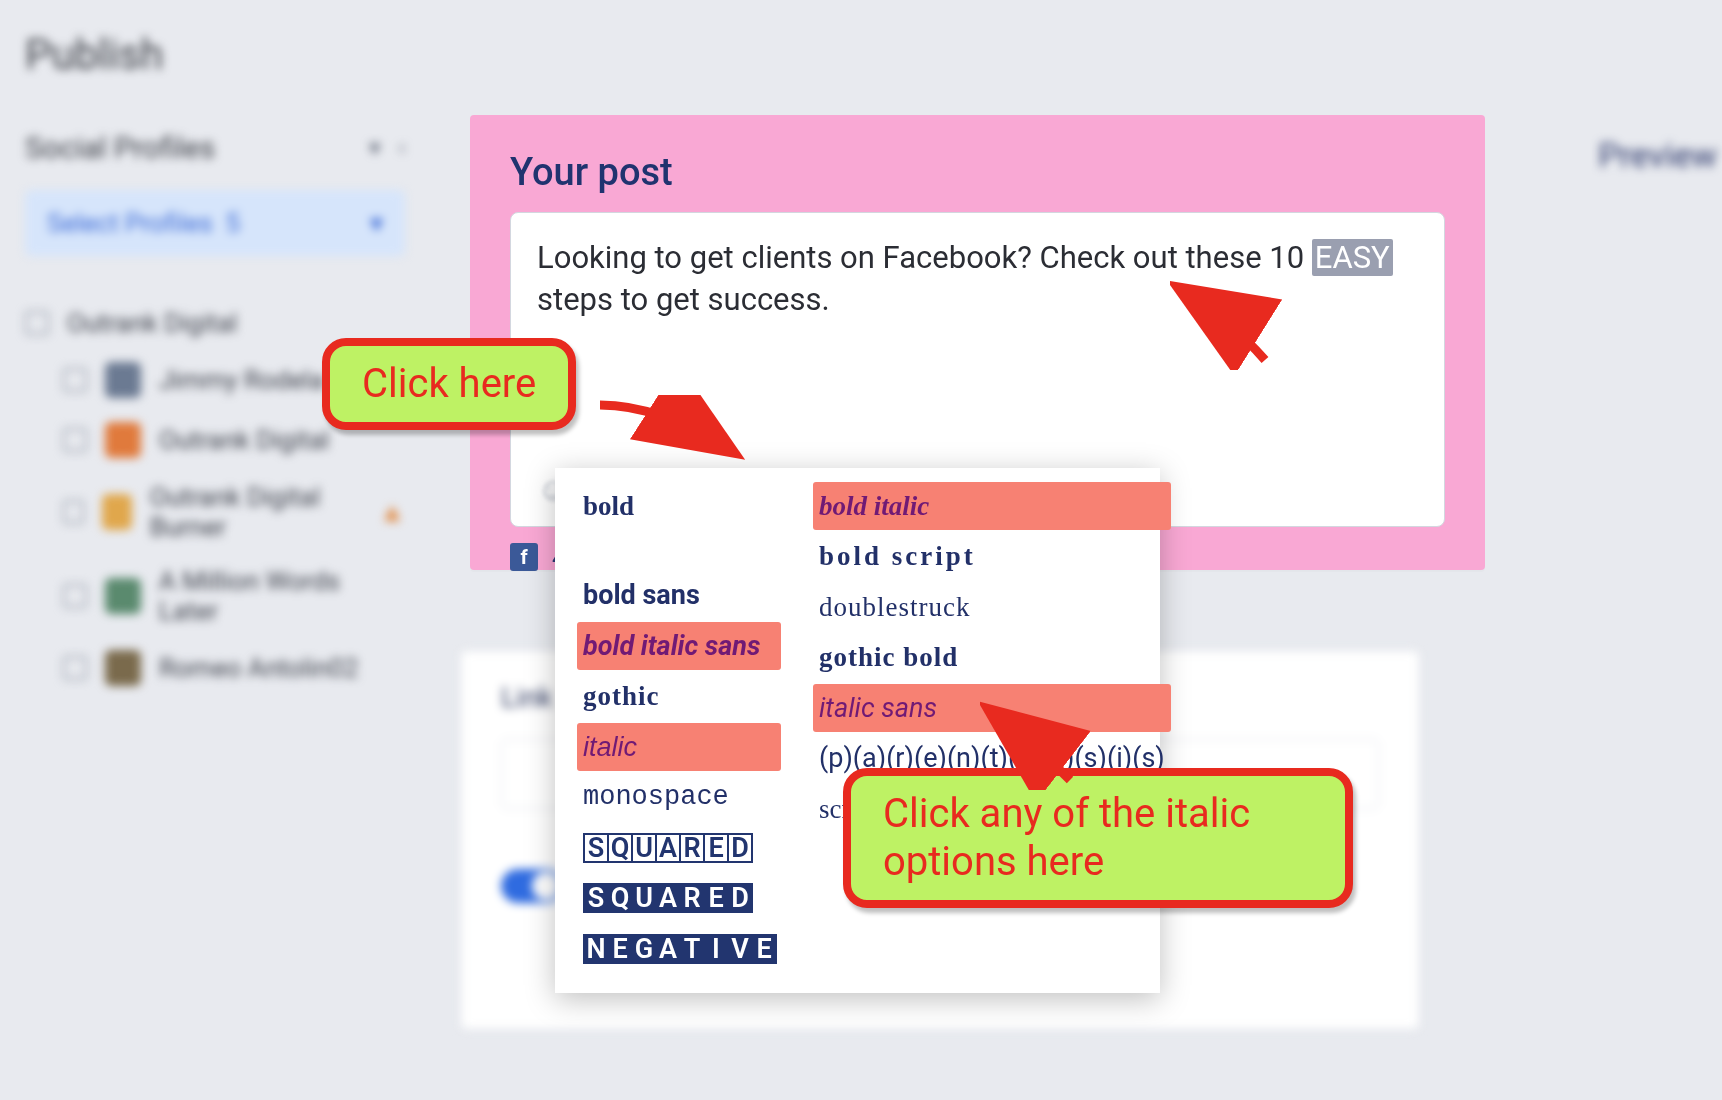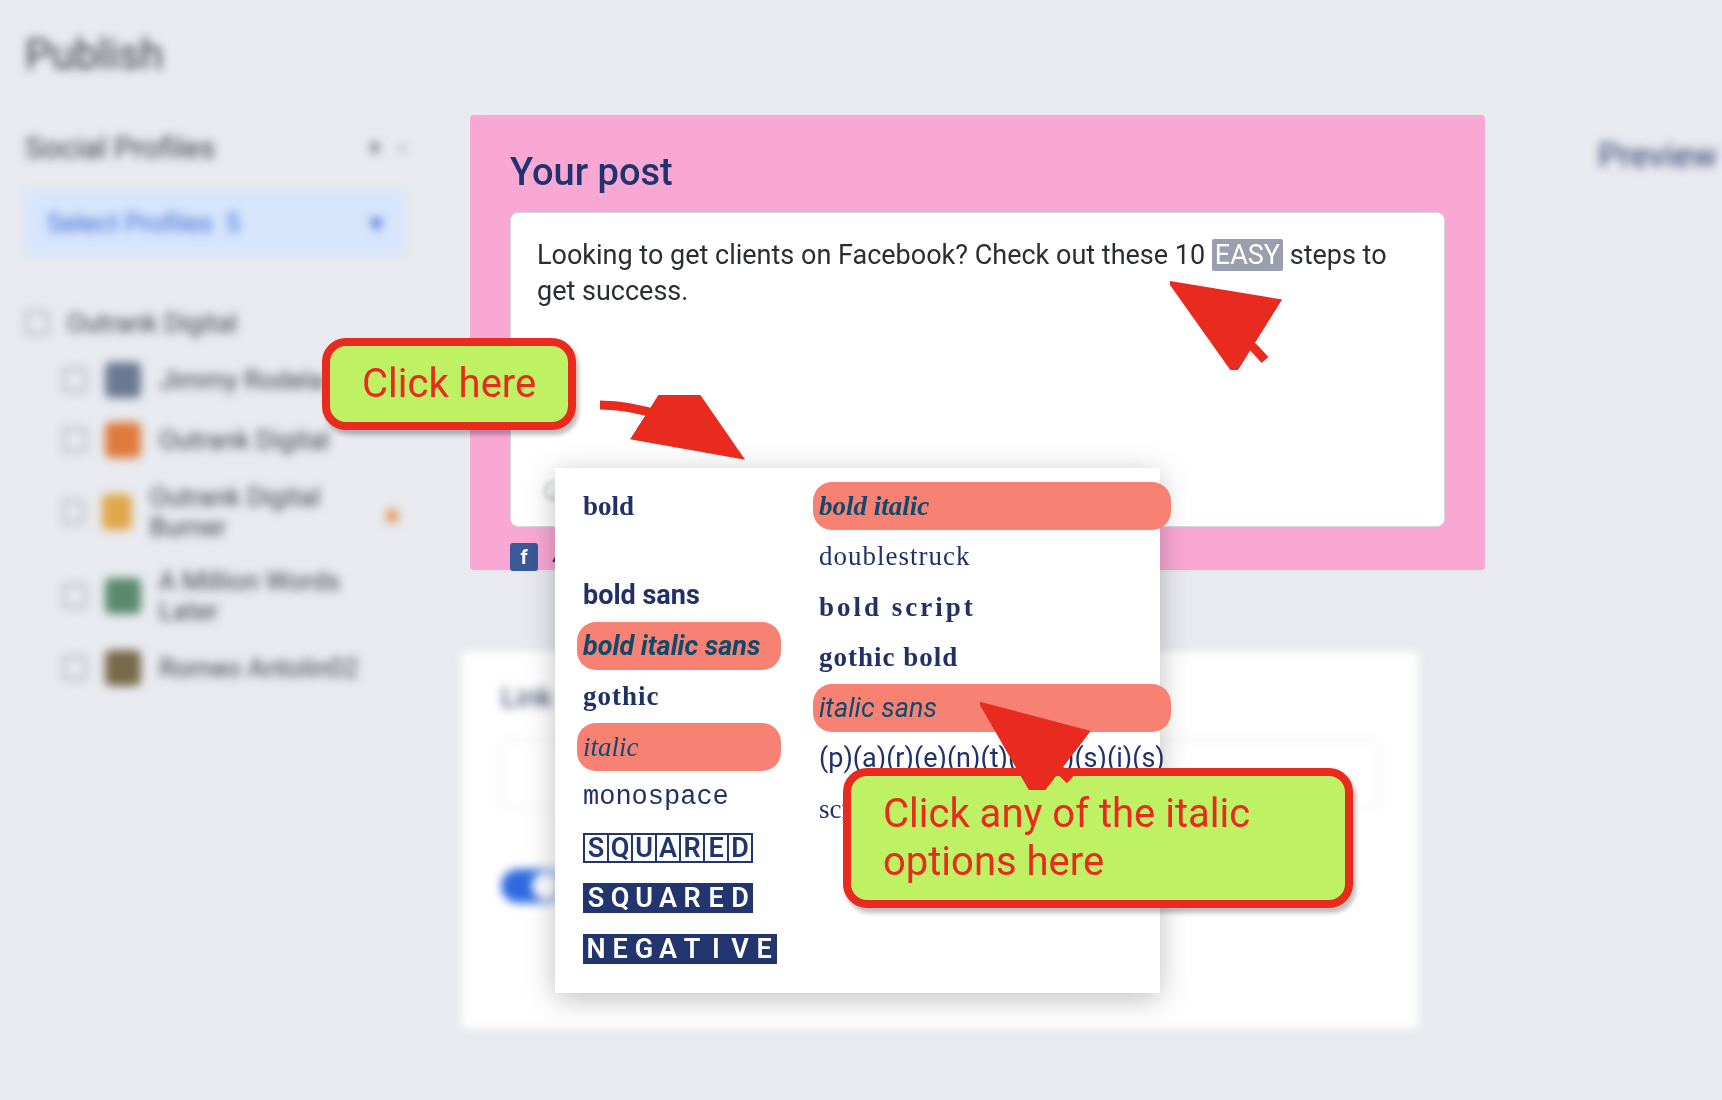--- a/index.html
+++ b/index.html
@@ -22,43 +22,43 @@
   .link-card .row2 { border:1px solid #d8dce4; border-radius:6px; height:70px; background:#fff;}
   .toggle { margin-top:60px; display:flex; align-items:center; gap:18px; font-size:26px; color:#394058;}
   .toggle .sw { width:62px; height:34px; border-radius:17px; background:#2f6be0; position:relative;}
   .toggle .sw::after { content:""; position:absolute; right:3px; top:3px; width:28px; height:28px; background:#fff; border-radius:50%;}
 
   
   .focus-layer { position:absolute; inset:0; pointer-events:none; }
   .panel { position:absolute; left:470px; top:115px; width:1015px; height:455px; background:#f9a8d4; border-radius:4px; box-shadow:0 2px 1px rgba(0,0,0,0.02); pointer-events:auto;}
   .panel-title { color:#20336f; font-size:38px; padding:35px 40px 18px; font-weight:500;}
   .post-box { margin:0 40px; border:1px solid #d3d7df; border-radius:8px; background:#fff; padding:24px 26px 14px; height:315px; display:flex; flex-direction:column; }
-  .post-text { font-size:27px; color:#2b2d34; line-height:1.35; flex:1;}
+  .post-text { font-size:31px; color:#2b2d34; line-height:1.35; flex:1;}
   .hl { background:#9a9fb0; color:#fff; padding:0 3px; border-radius:2px;}
   .tool-row { display:flex; align-items:center; gap:30px; color:#a9afbc; font-size:32px; padding-top:8px;}
   .tool-row .faded { filter: blur(2px); }
   .tool-row .T { color:#2f57c2; font-family:"Times New Roman", serif; font-size:40px; font-weight:400;}
   .fb-row { position:absolute; left:40px; bottom:-2px; display:flex; align-items:center; gap:14px; color:#2d3a74; font-size:26px;}
   .fb-icon { width:28px; height:28px; background:#3b5998; color:#fff; display:flex; align-items:center; justify-content:center; font-weight:700; font-size:20px; border-radius:3px;}
 
   .menu { position:absolute; left:555px; top:468px; width:605px; background:#fff; box-shadow:0 6px 28px rgba(0,0,0,0.25); padding:10px 0 16px; pointer-events:auto;}
   .menu-cols { display:flex; }
   .menu-col { flex:1; padding:2px 10px 2px 22px; }
   .menu-item { color:#223068; font-size:27px; padding:6px 6px; margin:2px 0; border-radius:3px; line-height:1.35; white-space:nowrap; }
-  .menu-item.sel { background:#f78173; color:#0c4a6e;border-radius:19px;}
+  .menu-item.sel { background:#f78173; color:#701a75;}
   .squared span{ display:inline-block; border:2px solid #22356f; color:#22356f; font-weight:600; width:26px; height:30px; line-height:26px; text-align:center; margin-right:-2px; letter-spacing:0;}
   .squaredneg span{ background:#22356f; color:#fff; border:2px solid #22356f;}
 
   .callout { position:absolute; background:#bef264; border:8px solid #e82a1f; border-radius:24px; color:#e82a1f; font-size:40px; padding:14px 32px; line-height:1.2; box-shadow:3px 5px 4px rgba(0,0,0,0.25); pointer-events:auto;}
   .arrow { position:absolute; pointer-events:none; }
   
   .f-bold { font-family:"Times New Roman",serif; font-weight:700;}
   .f-boldsans{ font-weight:700;margin-top:41px;}
   .f-bis{ font-weight:700; font-style:italic;}
-  .f-italic{ font-family:Liberation Serif, serif; font-style:italic;}
+  .f-italic{ font-family:Liberation Sans, sans-serif; font-style:italic;}
   .f-itsans{ font-style:italic;}
   .f-mono{ font-family:"Courier New",monospace;}
   .f-gothic{ font-family:"Times New Roman",serif; letter-spacing:1px; font-weight:600;}
   .f-gothicb{ font-family:"Times New Roman",serif; font-weight:800; letter-spacing:1px;}
   .f-bolditalic{ font-family:"Times New Roman",serif; font-weight:700; font-style:italic;}
   .f-script{ font-family:"Brush Script MT","Segoe Script",cursive;}
   .f-scriptb{ font-family:"Brush Script MT","Segoe Script",cursive; font-weight:700; letter-spacing:3px;}
   .f-double{ font-family:"Times New Roman",serif; letter-spacing:1px;}
 </style>
 </head>
@@ -155,22 +155,22 @@
           <div class="menu-item f-bis sel">bold italic sans</div>
           <div class="menu-item f-gothic">gothic</div>
           <div class="menu-item f-italic sel">italic</div>
           <div class="menu-item f-mono">monospace</div>
           <div class="menu-item squared"><span>S</span><span>Q</span><span>U</span><span>A</span><span>R</span><span>E</span><span>D</span></div>
           <div class="menu-item squared squaredneg"><span>S</span><span>Q</span><span>U</span><span>A</span><span>R</span><span>E</span><span>D</span></div>
           <div class="menu-item squared squaredneg"><span>N</span><span>E</span><span>G</span><span>A</span><span>T</span><span>I</span><span>V</span><span>E</span></div>
         </div>
       <div class="menu-col" id="menu-right">
           <div class="menu-item f-bolditalic sel">bold italic</div>
+          <div class="menu-item f-scriptb">bold script</div>
           <div class="menu-item f-double">doublestruck</div>
-          <div class="menu-item f-scriptb">bold script</div>
           <div class="menu-item f-gothicb">gothic bold</div>
           <div class="menu-item f-itsans sel">italic sans</div>
           <div class="menu-item ">(p)(a)(r)(e)(n)(t)(h)(e)(s)(i)(s)</div>
           <div class="menu-item f-script">script</div>
         </div>
     </div>
   </div>
 
   <div class="callout" style="left:322px; top:338px;">Click here</div>
   <div class="callout" style="left:843px; top:768px; width:510px;">Click any of the italic options here</div>

